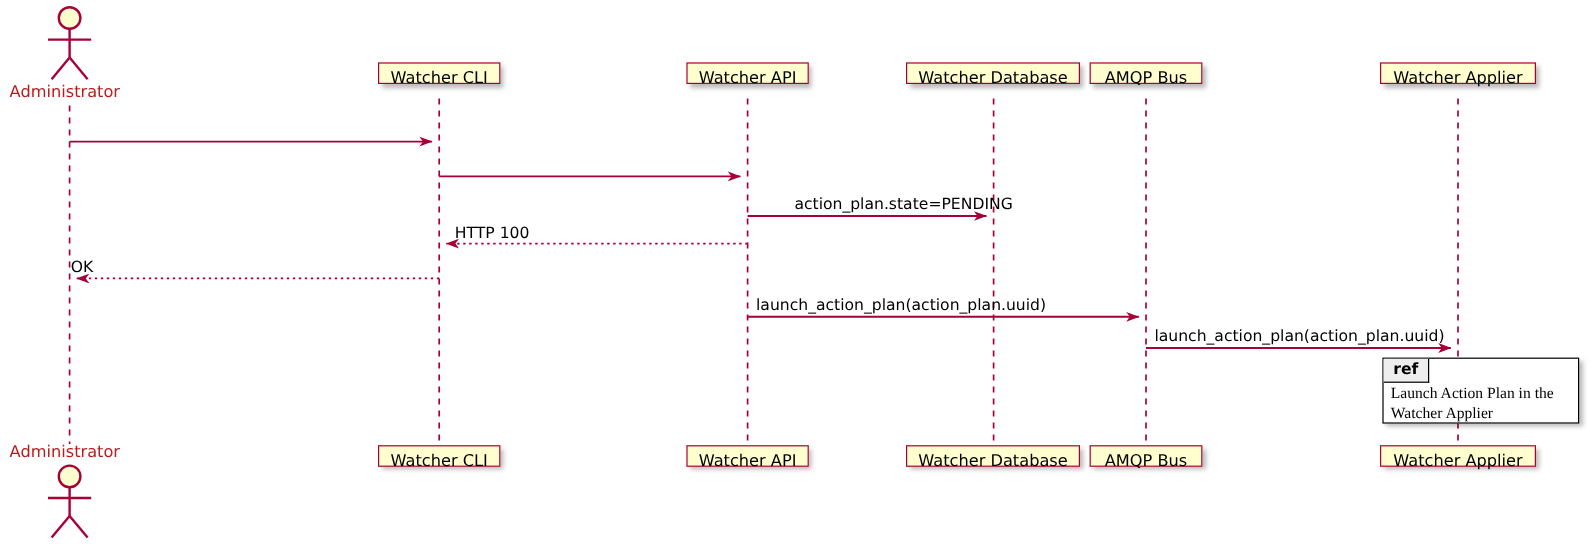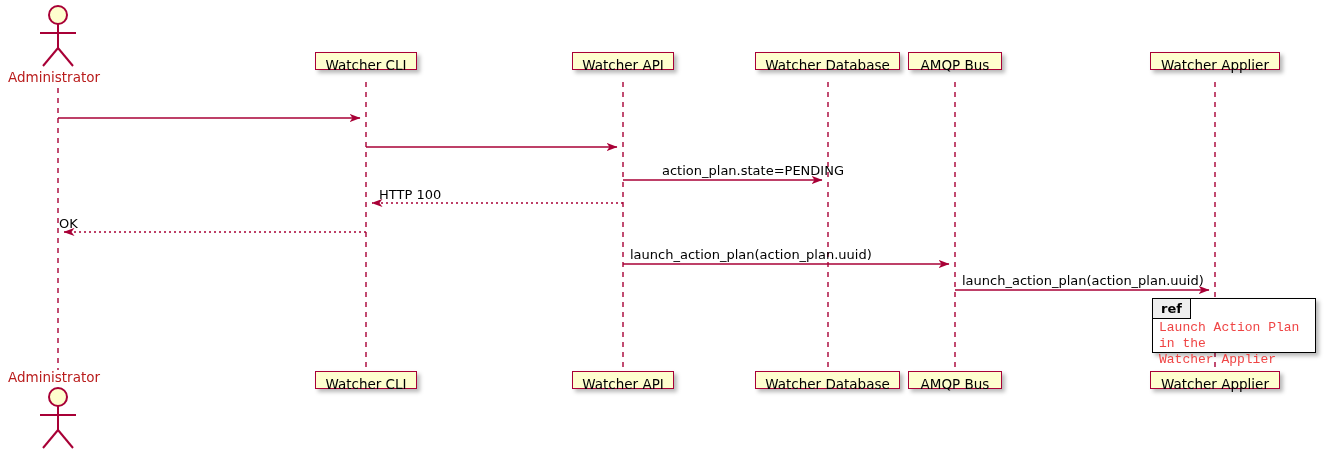--- a/index.html
+++ b/index.html
@@ -78,23 +78,23 @@
     padding: 0 8px;
     color: #000000;
     font-family: "DejaVu Sans", sans-serif;
   }
   .ref-body {
     position: absolute;
     left: 6px;
     top: 21px;
     font-size: 13px;
     line-height: 16px;
-    color: #ef4444;
+    color: #000000;
     white-space: pre-line;
-    font-family: Liberation Mono, monospace;
+    font-family: Liberation Serif, serif;
   }
 </style>
 </head>
 <body>
 
 <div id="diagram">
 
   <svg id="svg-layer" viewBox="0 0 1330 456" xmlns="http://www.w3.org/2000/svg">
     <defs>
       <marker id="arrowhead" markerWidth="11" markerHeight="9" refX="10.5" refY="4.5" orient="auto" markerUnits="userSpaceOnUse">

